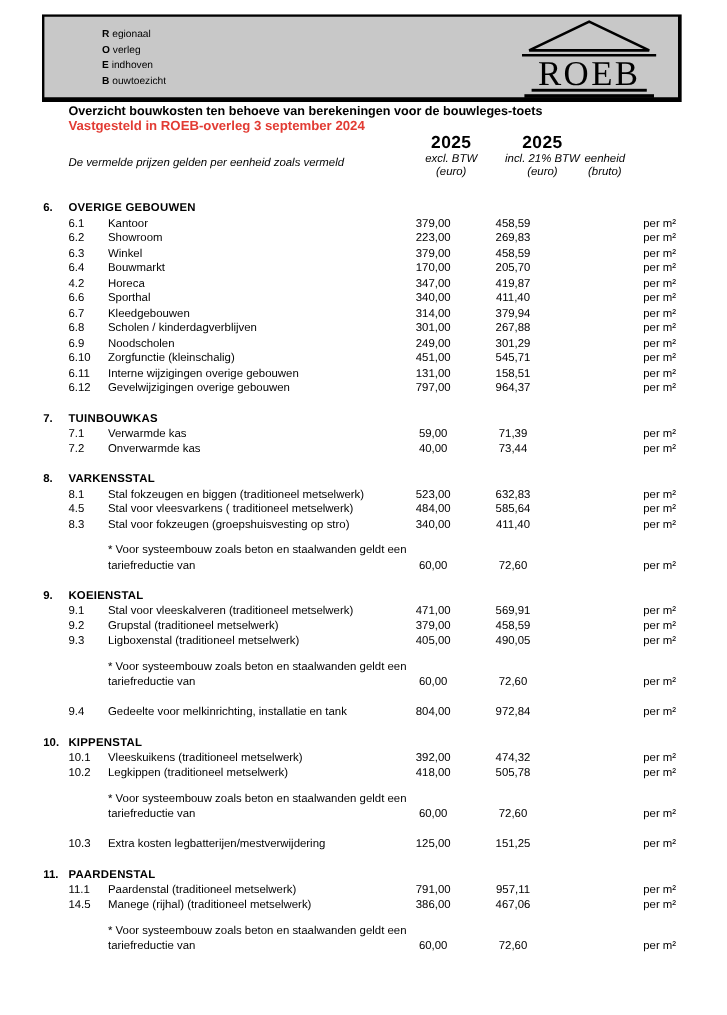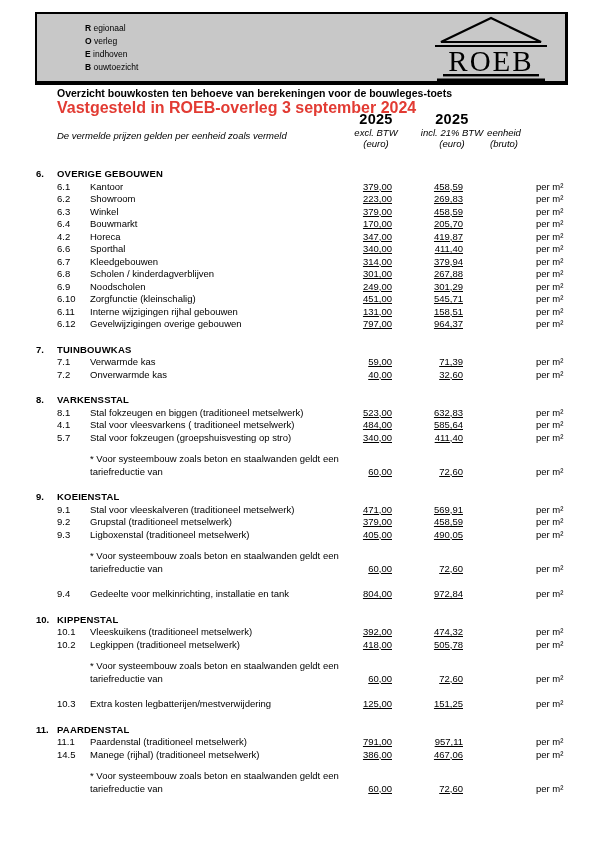--- a/index.html
+++ b/index.html
@@ -9,37 +9,37 @@
   
   .header-box{position:absolute;left:35px;top:12px;width:533px;height:73px;
     background:#c8c8c8;border:2px solid #000;border-right-width:3px;border-bottom-width:4px;
     box-sizing:border-box;}
   .acronym{position:absolute;left:48px;top:8px;font-size:8.5px;line-height:13px;}
   .acronym-line b{font-weight:bold;}
   .logo{position:absolute;right:18px;top:2px;width:112px;height:66px;}
 
   
   .title{position:absolute;left:57px;top:87px;font-weight:bold;font-size:10.5px;}
-  .subtitle{position:absolute;left:57px;top:99px;font-weight:bold;font-size:16px;color:#e23b33;}
+  .subtitle{position:absolute;left:57px;top:99px;font-weight:bold;font-size:11px;color:#e23b33;}
 
   
   .colhead{position:absolute;left:0;top:111px;width:606px;height:48px;}
   .intro{position:absolute;left:57px;top:19px;font-style:italic;font-size:9.5px;}
   .hstack{position:absolute;transform:translateX(-50%);text-align:center;}
   .hstack .yr{font-weight:bold;font-size:14.5px;line-height:16px;letter-spacing:.3px;}
   .hstack .sub{font-style:italic;font-size:9.5px;line-height:11px;}
   #hstack-excl{left:376px;top:0;}
   #hstack-incl{left:452px;top:0;}
   #hstack-unit{left:504px;top:16px;}
 
   
   .table{position:absolute;left:0;top:168px;width:606px;}
   .row{display:grid;grid-template-columns:21px 33px 240px 62px 71px 1fr;
     padding:0 36px;font-size:9.5px;line-height:12.5px;align-items:end;}
-  .row .c4,.row .c5{text-align:right;text-decoration:underline;}
+  .row .c4,.row .c5{text-align:center;}
   .row .c6{padding-left:73px;}
   .sec-head{font-weight:bold;}
   .sec-head .cspan{grid-column:2 / 7;letter-spacing:.2px;}
   .section{margin-top:13px;}
   .section:first-child{margin-top:0;}
   .note{margin-top:9px;}
   .gap{margin-top:13px;}
   .nowrap{white-space:nowrap;}
 
   
@@ -171,21 +171,21 @@
           <span class="c1"></span>
           <span class="c2">6.10</span>
           <span class="c3">Zorgfunctie (kleinschalig)</span>
           <span class="c4">451,00</span>
           <span class="c5">545,71</span>
           <span class="c6">per m²</span>
         </div>
         <div class="row item">
           <span class="c1"></span>
           <span class="c2">6.11</span>
-          <span class="c3">Interne wijzigingen rijhal gebouwen</span>
+          <span class="c3">Interne wijzigingen overige gebouwen</span>
           <span class="c4">131,00</span>
           <span class="c5">158,51</span>
           <span class="c6">per m²</span>
         </div>
         <div class="row item">
           <span class="c1"></span>
           <span class="c2">6.12</span>
           <span class="c3">Gevelwijzigingen overige gebouwen</span>
           <span class="c4">797,00</span>
           <span class="c5">964,37</span>
@@ -203,48 +203,48 @@
           <span class="c3">Verwarmde kas</span>
           <span class="c4">59,00</span>
           <span class="c5">71,39</span>
           <span class="c6">per m²</span>
         </div>
         <div class="row item">
           <span class="c1"></span>
           <span class="c2">7.2</span>
           <span class="c3">Onverwarmde kas</span>
           <span class="c4">40,00</span>
-          <span class="c5">32,60</span>
+          <span class="c5">73,44</span>
           <span class="c6">per m²</span>
         </div>
       </div>
       <div class="section">
         <div class="row sec-head">
           <span class="c1">8.</span>
           <span class="cspan">VARKENSSTAL</span>
         </div>
         <div class="row item">
           <span class="c1"></span>
           <span class="c2">8.1</span>
           <span class="c3">Stal fokzeugen en biggen (traditioneel metselwerk)</span>
           <span class="c4">523,00</span>
           <span class="c5">632,83</span>
           <span class="c6">per m²</span>
         </div>
         <div class="row item">
           <span class="c1"></span>
-          <span class="c2">4.1</span>
+          <span class="c2">4.5</span>
           <span class="c3">Stal voor vleesvarkens ( traditioneel metselwerk)</span>
           <span class="c4">484,00</span>
           <span class="c5">585,64</span>
           <span class="c6">per m²</span>
         </div>
         <div class="row item">
           <span class="c1"></span>
-          <span class="c2">5.7</span>
+          <span class="c2">8.3</span>
           <span class="c3">Stal voor fokzeugen (groepshuisvesting op stro)</span>
           <span class="c4">340,00</span>
           <span class="c5">411,40</span>
           <span class="c6">per m²</span>
         </div>
         <div class="row note">
           <span class="c1"></span>
           <span class="c2"></span>
           <span class="c3">
             <div class="nowrap">* Voor systeembouw zoals beton en staalwanden geldt een</div>

